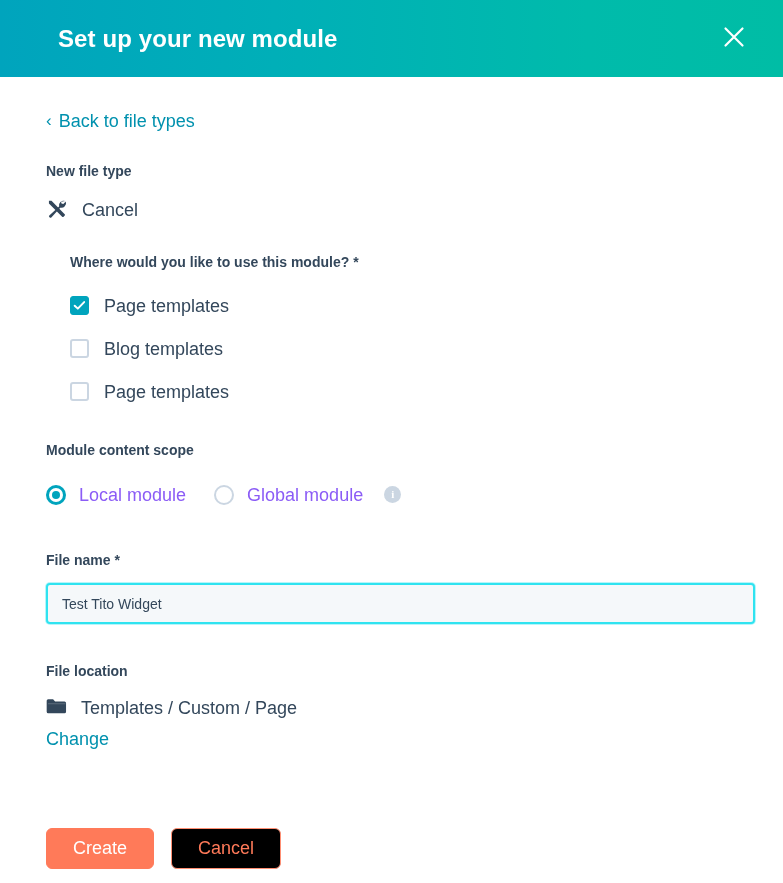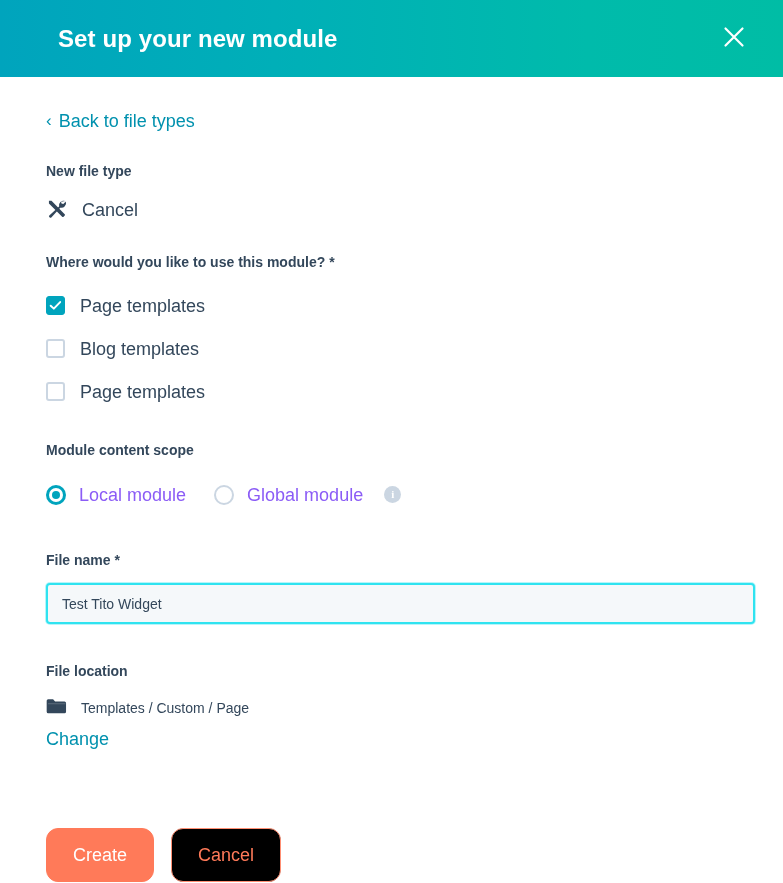--- a/index.html
+++ b/index.html
@@ -89,21 +89,21 @@
     display: flex;
     align-items: center;
     gap: 14px;
     margin-top: 16px;
   }
   .filetype-name {
     font-size: 18px;
     color: #33475B;
   }
 
-  .section-usage { margin-top: 29px; }
+  .section-usage { margin-top: 29px; margin-left: 24px; }
 
   .checkbox-row {
     display: flex;
     align-items: center;
     gap: 15px;
     margin-top: 24px;
     cursor: pointer;
     width: max-content;
   }
   .cbox {
@@ -213,21 +213,21 @@
 
   .section-filelocation { margin-top: 38px; }
 
   .location-row {
     display: flex;
     align-items: center;
     gap: 14px;
     margin-top: 16px;
   }
   .location-path {
-    font-size: 14px;
+    font-size: 18px;
     color: #33475B;
   }
   .change-link {
     display: inline-block;
     margin-top: 10px;
     color: #0091AE;
     font-size: 18px;
     text-decoration: none;
     cursor: pointer;
     width: max-content;
@@ -235,22 +235,22 @@
 
   
   .footer-actions {
     display: flex;
     align-items: center;
     gap: 17px;
     margin-top: 78px;
     padding-bottom: 27px;
   }
   .btn {
-    height: 54px;
-    border-radius: 12px;
+    height: 41px;
+    border-radius: 6px;
     font-size: 18px;
     font-family: "Liberation Sans", sans-serif;
     cursor: pointer;
     padding: 0 26px;
     line-height: 1;
     display: inline-flex;
     align-items: center;
     justify-content: center;
   }
   .btn-primary {

